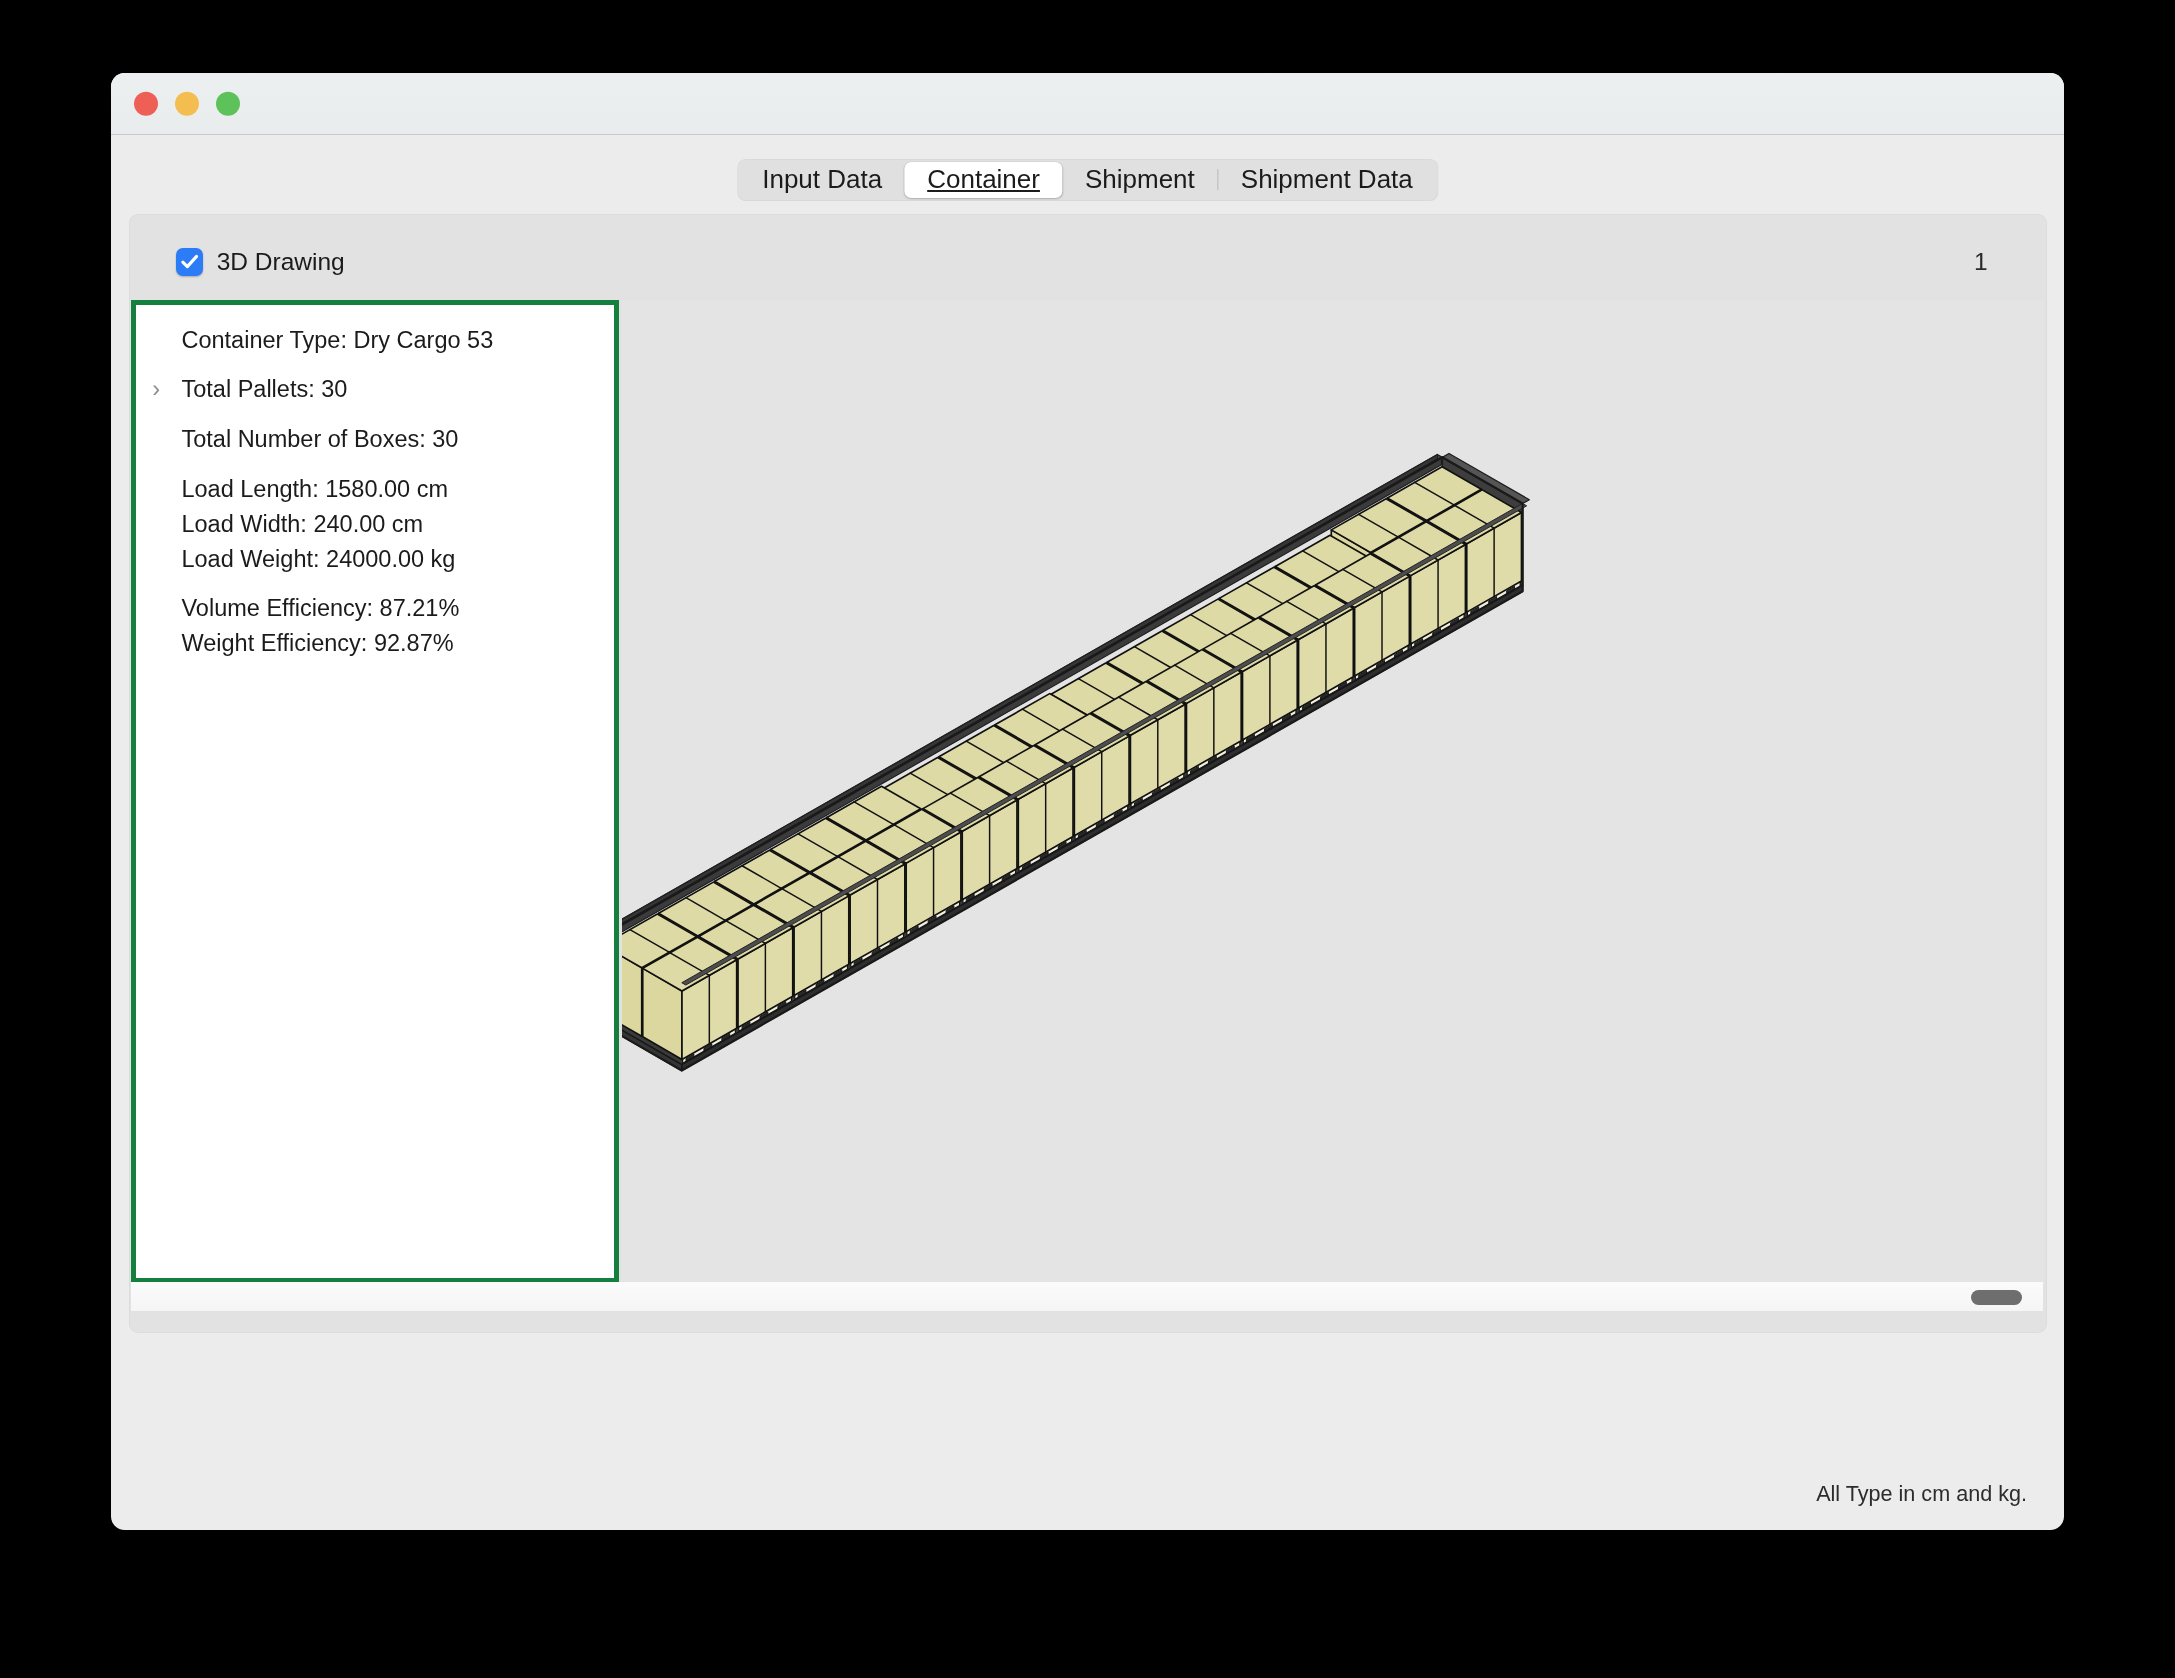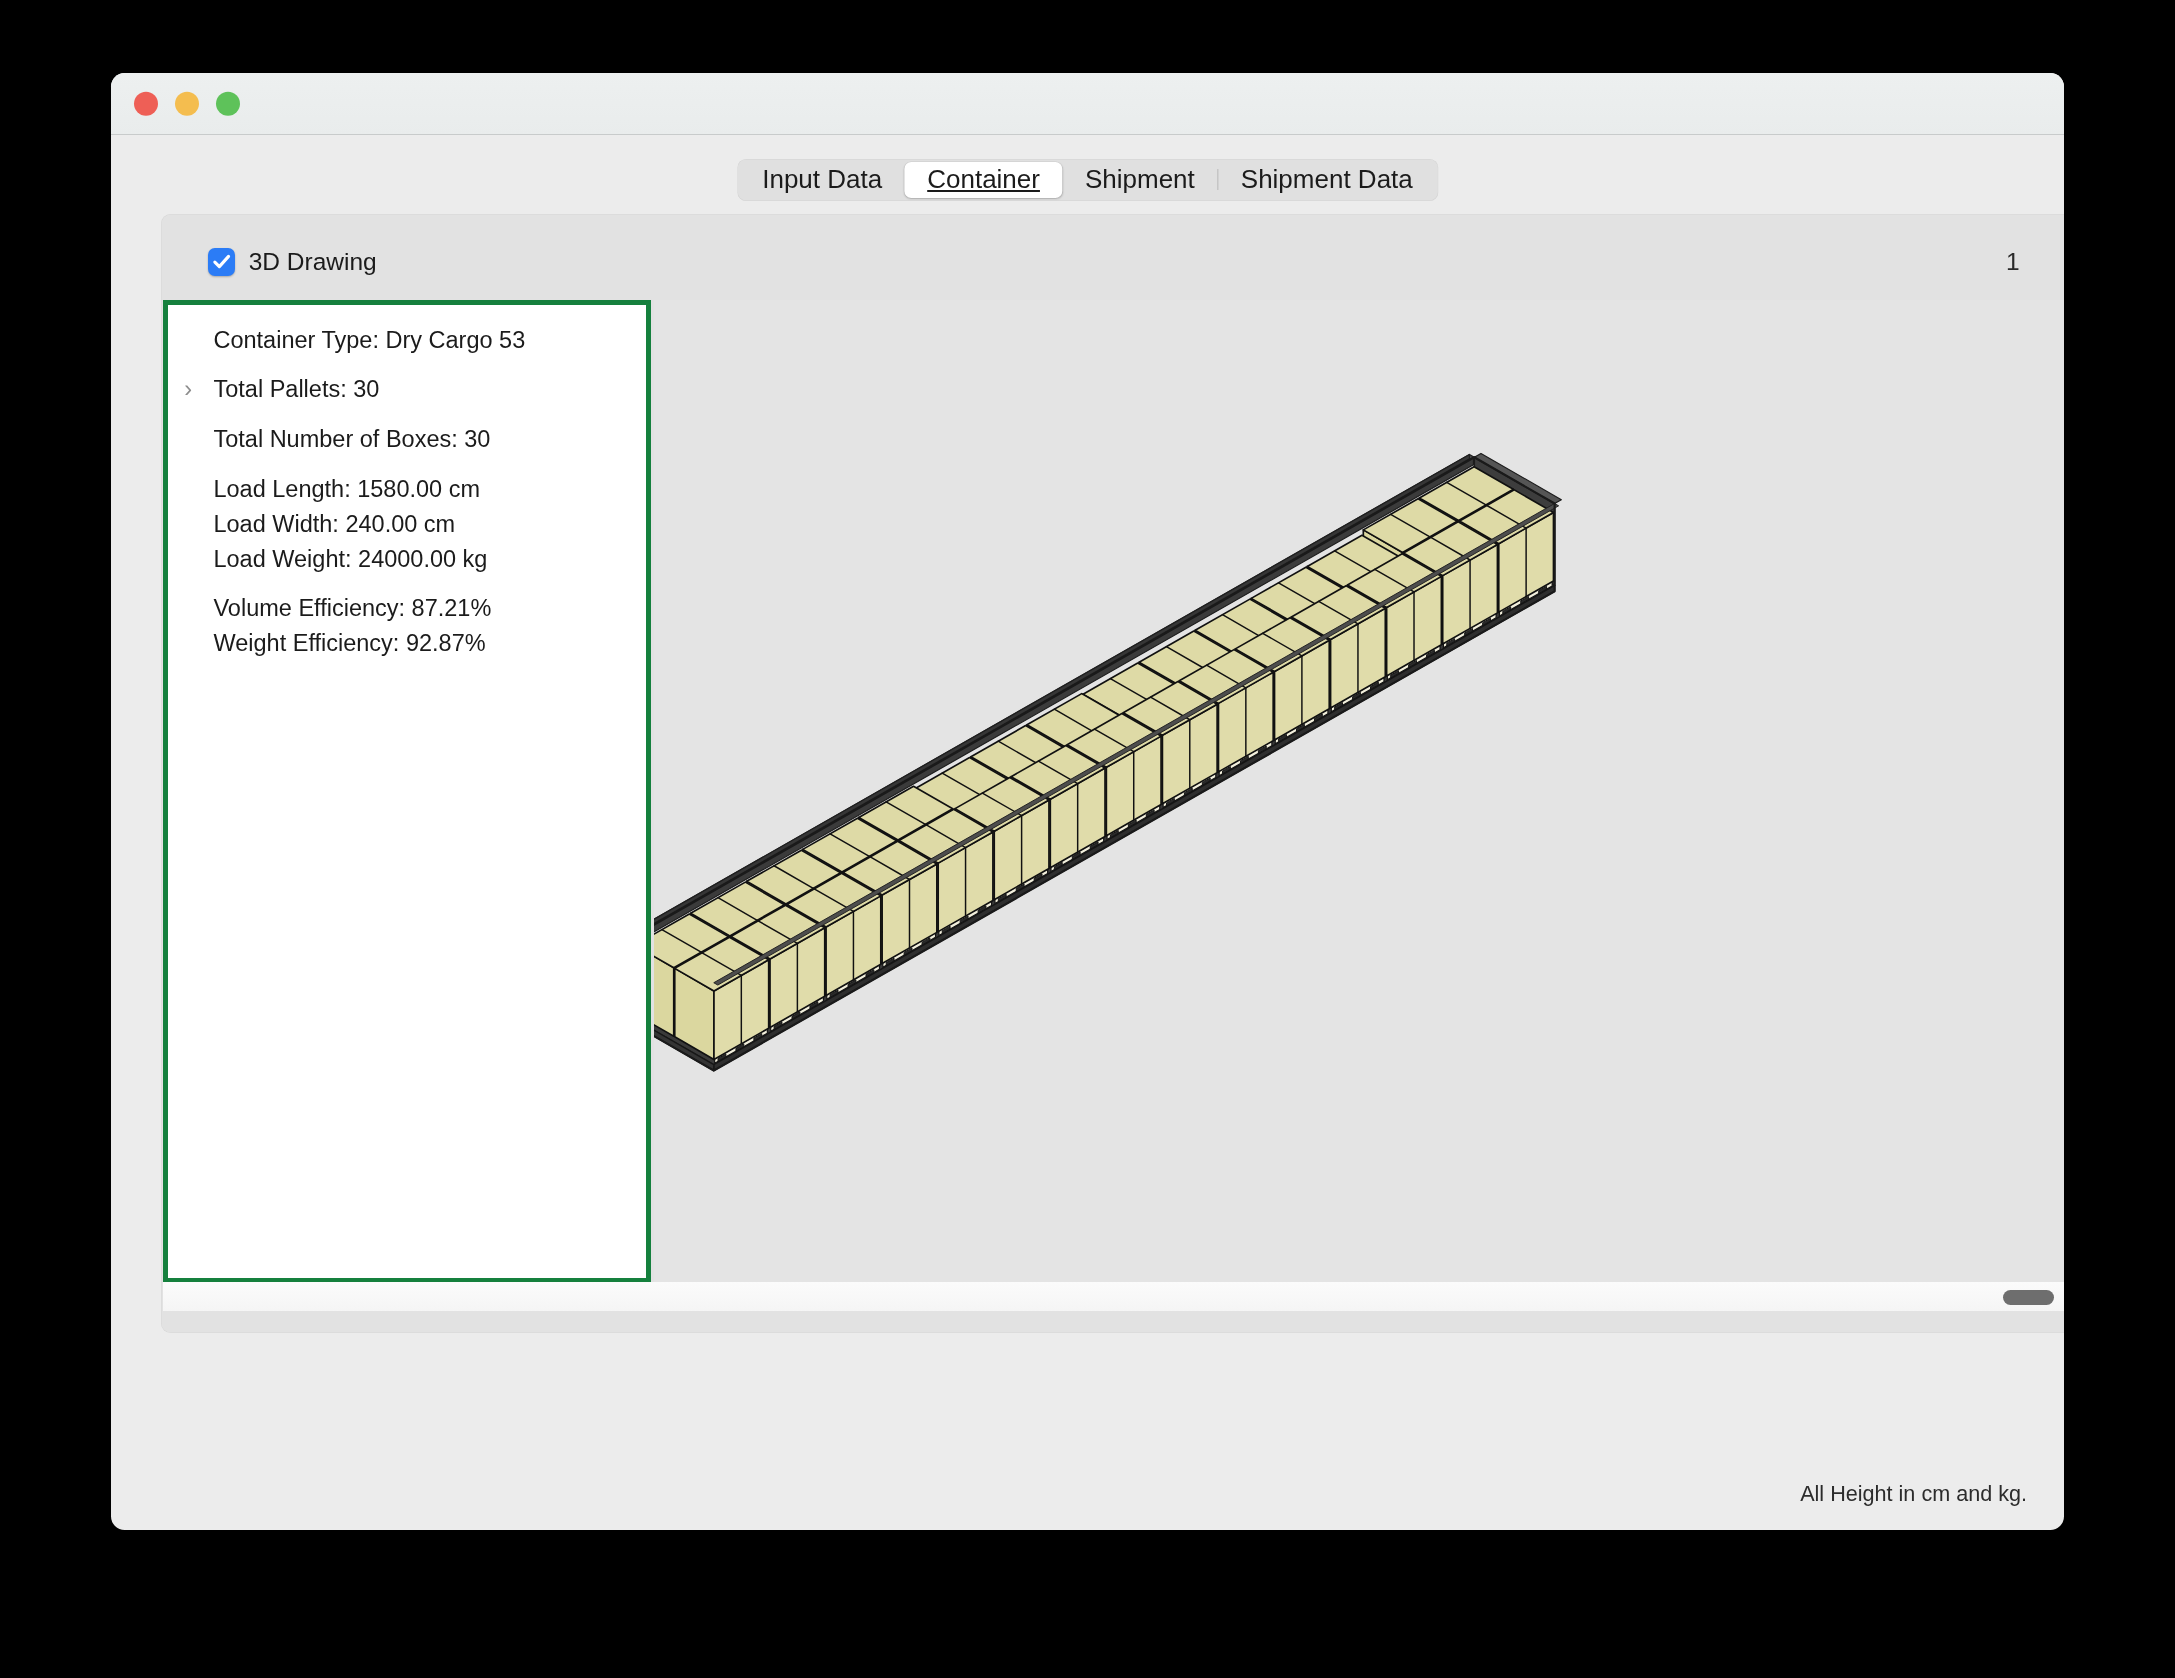--- a/index.html
+++ b/index.html
@@ -88,21 +88,20 @@
   }
 
   
   #panel {
     position: absolute;
     left: 17.6px; top: 141px;
     width: 1918px; height: 1119px;
     background: #e2e2e2;
     border-radius: 9.8px;
     box-shadow: inset 0 0 0 0.5px rgba(0,0,0,0.05);
-    margin-left: 32px;
   }
 
   
   #controls {
     position: absolute;
     left: 0; top: 29px; right: 0; height: 51px;
   }
   #cb-wrap {
     position: absolute; left: 47px; top: 4.9px;
     display: flex; align-items: center; gap: 13.7px;
@@ -505,15 +504,15 @@
           <polygon points="-21.82,649.51 836.18,160.51 836.18,168.18 -21.82,657.18" fill="#3b3b3b" stroke="#1c1c1c" stroke-width="1.2" stroke-linejoin="round"></polygon>
           <polyline points="-21.00,739.03 -21.00,649.43 837.00,160.43 919.00,207.63 919.00,297.23 61.00,786.23 -21.00,739.03" fill="none" stroke="#1a1a1a" stroke-width="2.2" stroke-linejoin="round"></polyline>
         </svg>
     </div>
 
     <div id="hscroll">
       <div id="hthumb"></div>
     </div>
   </div>
 
-  <div id="footer">All Height in cm and kg.</div>
+  <div id="footer">All Type in cm and kg.</div>
 </div>
 
 
 </body></html>

